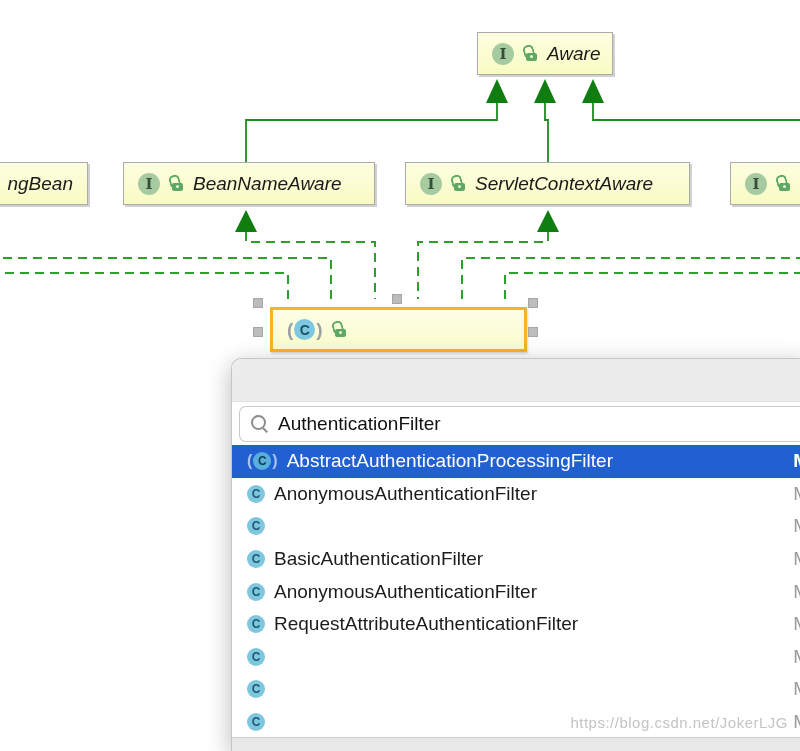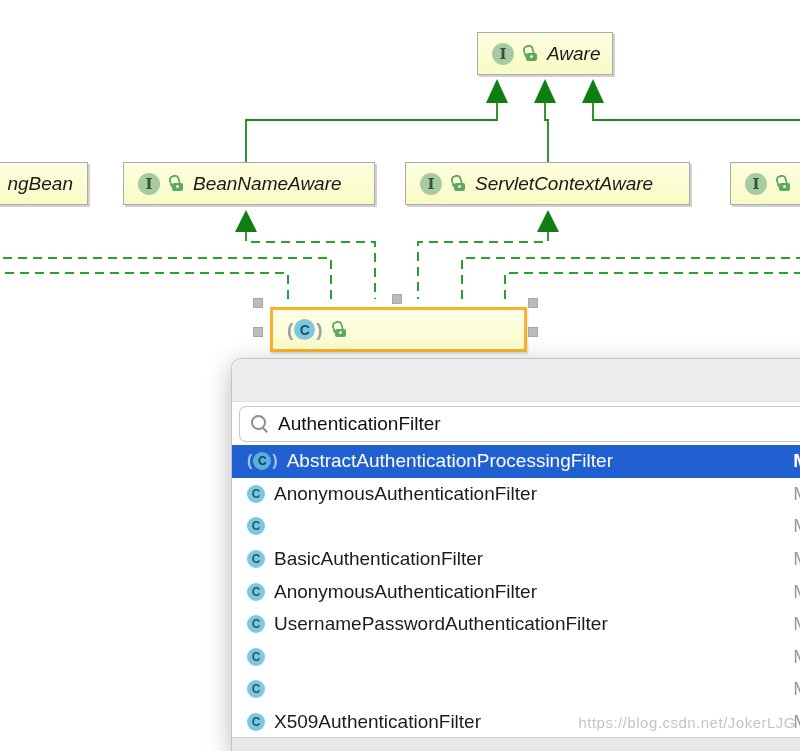--- a/index.html
+++ b/index.html
@@ -123,21 +123,21 @@
   .abs-row-icon .paren{color:#9aa0a6;font-size:16px;font-weight:bold;line-height:1;}
   .row.selected .abs-row-icon .paren{color:#a9c2ef;}
   .abs-row-icon .cls-icon{margin:0 1px;background:#58aedc;color:#0f3d52;}
 
   .popup-footer{
     position:absolute;left:0;right:0;bottom:0;height:13px;
     background:#e8e8e8;border-top:1px solid #cfcfcf;
   }
 
   .watermark{
-    position:absolute;right:4px;top:714px;z-index:20;
+    position:absolute;right:12px;top:714px;z-index:20;
     font-size:15px;color:rgba(185,185,185,0.85);letter-spacing:0.5px;
     white-space:nowrap;
   }
 </style>
 </head>
 <body>
 
 <svg id="edges" width="800" height="360">
 
   <g stroke="#1e8a1e" stroke-width="1.8" fill="none">
@@ -264,37 +264,36 @@
     </div>
 
     <div class="row">
       <span class="cls-icon">C</span>
       <span class="rowlabel">AnonymousAuthenticationFilter</span>
       <span class="rowloc">M</span>
     </div>
 
     <div class="row">
       <span class="cls-icon">C</span>
-      <span class="rowlabel">UsernamePasswordAuthenticationFilter</span>
-      <span class="rowloc">M</span>
-    </div>
-
-    <div class="row">
-      <span class="cls-icon">C</span>
-      <span class="rowloc">M</span>
-    </div>
-
-    <div class="row">
-      <span class="cls-icon">C</span>
-      <span class="rowloc">M</span>
-    </div>
-
-    <div class="row">
-      <span class="cls-icon">C</span>
-      <span class="rowlabel">X509AuthenticationFilter</span>
+      <span class="rowlabel">RequestAttributeAuthenticationFilter</span>
+      <span class="rowloc">M</span>
+    </div>
+
+    <div class="row">
+      <span class="cls-icon">C</span>
+      <span class="rowloc">M</span>
+    </div>
+
+    <div class="row">
+      <span class="cls-icon">C</span>
+      <span class="rowloc">M</span>
+    </div>
+
+    <div class="row">
+      <span class="cls-icon">C</span>
       <span class="rowloc">M</span>
     </div>
 
   </div>
 
   <div class="popup-footer"></div>
 </div>
 
 <div class="watermark">https://blog.csdn.net/JokerLJG</div>
 

